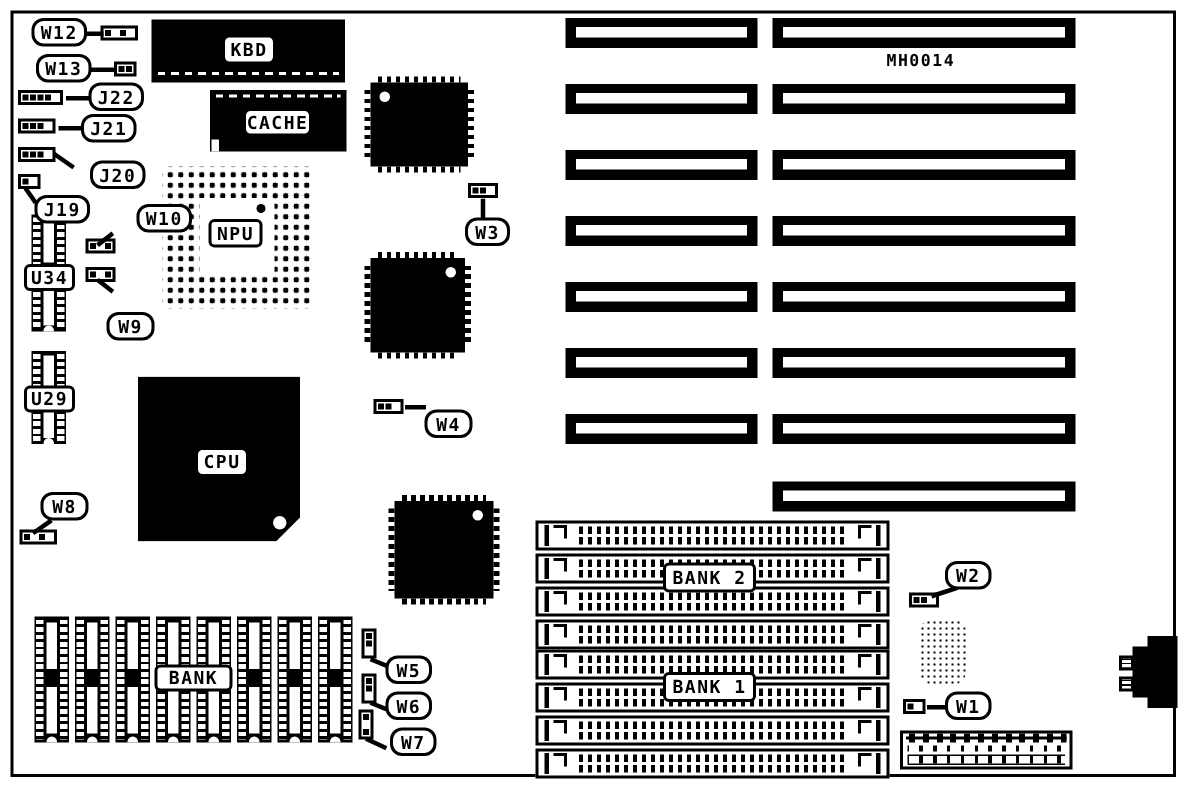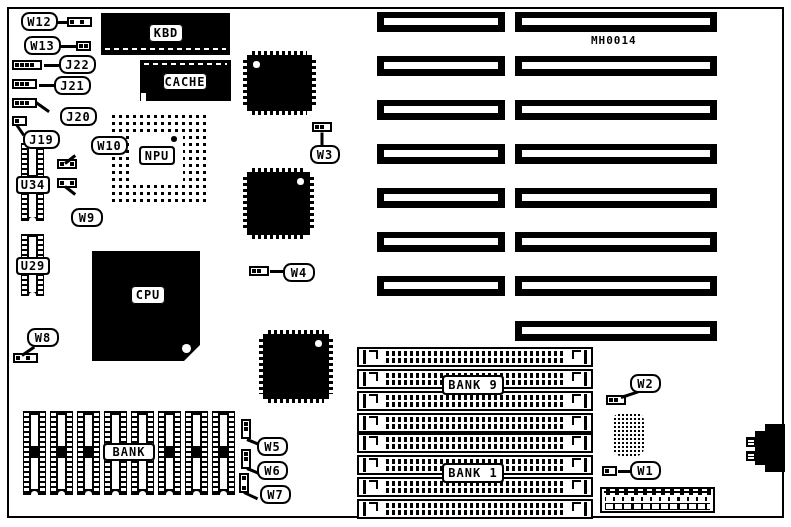--- a/index.html
+++ b/index.html
@@ -280,28 +280,28 @@
   <div class="callout" style="left:310px;top:145px;width:30px">
       <span>W3</span>
     </div>
 
   <div class="jumper" style="left:249px;top:266px">
       <span class="jcell on"></span>
       <span class="jcell on"></span>
       <span class="jcell"></span>
     </div>
   <div class="tail" style="left:270px;top:270px;width:14px"></div>
-  <div class="callout" style="left:283px;top:263px;width:32px">
+  <div class="callout" style="left:283px;top:273px;width:32px">
       <span>W4</span>
     </div>
 
   <div class="cpu">
     <div class="dot"></div>
   </div>
-  <div class="chiplabel" style="left:131px;top:286px;width:34px;height:18px;border-width:1px">
+  <div class="chiplabel" style="left:131px;top:299px;width:34px;height:18px;border-width:1px">
       <span>CPU</span>
     </div>
 
   <div class="dip" style="left:23px;top:411px;height:84px">
       <div class="pl"></div>
       <div class="pr"></div>
       <div class="ch" style="top:4px;height:31px"></div>
       <div class="ch" style="top:47px;height:31px"></div>
       <div class="nt"></div>
     </div>
@@ -428,21 +428,21 @@
       <div class="bar" style="right:4px"></div>
     </div>
   <div class="simm" style="top:413px">
       <div class="bar" style="left:4px"></div>
       <div class="hook" style="left:10px;border-left:none"></div>
       <div class="comb"></div>
       <div class="hook" style="right:10px;border-right:none"></div>
       <div class="bar" style="right:4px"></div>
     </div>
   <div class="chiplabel" style="left:442px;top:375px;width:62px;height:20px">
-      <span>BANK 9</span>
+      <span>BANK 2</span>
     </div>
 
   <div class="simm" style="top:433px">
       <div class="bar" style="left:4px"></div>
       <div class="hook" style="left:10px;border-left:none"></div>
       <div class="comb"></div>
       <div class="hook" style="right:10px;border-right:none"></div>
       <div class="bar" style="right:4px"></div>
     </div>
   <div class="simm" style="top:455px">
@@ -459,21 +459,21 @@
       <div class="hook" style="right:10px;border-right:none"></div>
       <div class="bar" style="right:4px"></div>
     </div>
   <div class="simm" style="top:499px">
       <div class="bar" style="left:4px"></div>
       <div class="hook" style="left:10px;border-left:none"></div>
       <div class="comb"></div>
       <div class="hook" style="right:10px;border-right:none"></div>
       <div class="bar" style="right:4px"></div>
     </div>
-  <div class="chiplabel" style="left:442px;top:463px;width:62px;height:20px">
+  <div class="chiplabel" style="left:442px;top:448px;width:62px;height:20px">
       <span>BANK 1</span>
     </div>
 
   <div class="callout" style="left:630px;top:374px;width:31px">
       <span>W2</span>
     </div>
   <div class="tail" style="left:621px;top:396px;width:18px;transform:rotate(-18deg)"></div>
   <div class="jumper" style="left:606px;top:395px">
       <span class="jcell on"></span>
       <span class="jcell on"></span>

